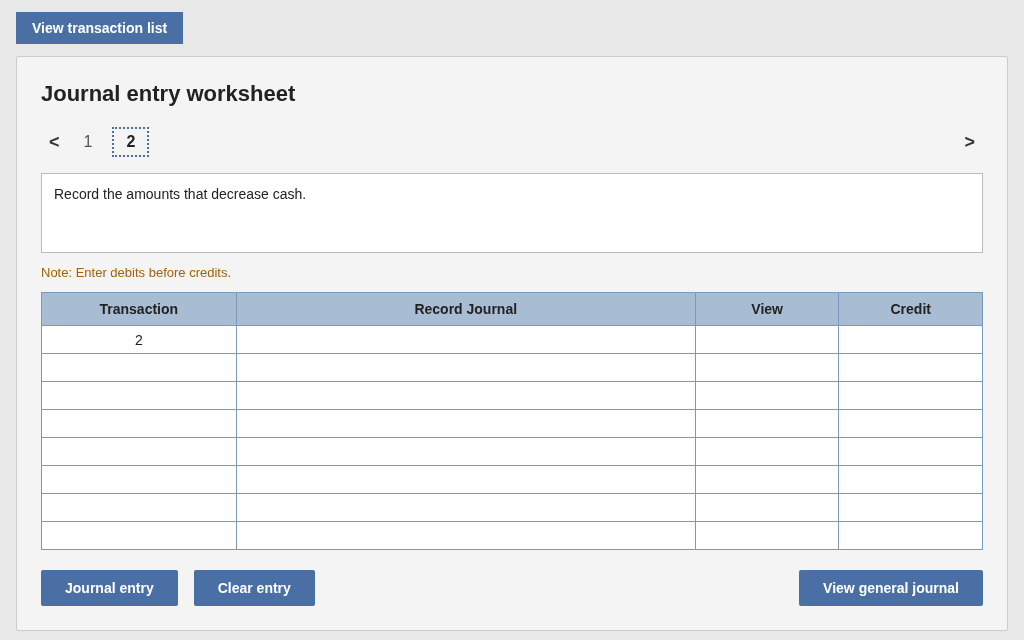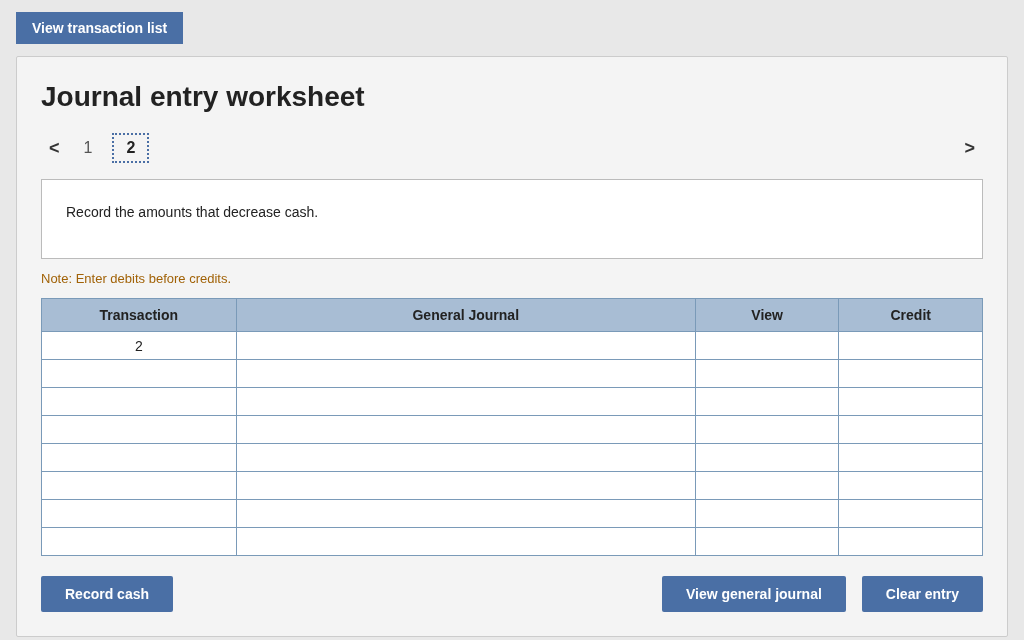--- a/index.html
+++ b/index.html
@@ -28,21 +28,21 @@
 
     .main-container {
       background: #f4f4f4;
       margin: 0 16px 16px 16px;
       border: 1px solid #ccc;
       border-radius: 2px;
       padding: 24px;
     }
 
     .worksheet-title {
-      font-size: 28px;
+      font-size: 22px;
       font-weight: bold;
       margin-bottom: 20px;
     }
 
     .pagination {
       display: flex;
       align-items: center;
       margin-bottom: 16px;
     }
 
@@ -70,21 +70,21 @@
       font-weight: bold;
     }
 
     .pagination-right {
       margin-left: auto;
     }
 
     .instruction-box {
       background: #fff;
       border: 1px solid #bbb;
-      padding: 24px;
+      padding: 12px;
       margin-bottom: 12px;
       min-height: 80px;
       font-size: 14px;
     }
 
     .note-text {
       color: #a16207;
       font-size: 13px;
       margin-bottom: 12px;
     }
@@ -187,21 +187,21 @@
   <div class="instruction-box">
     <span>Record the amounts that decrease cash.</span>
   </div>
 
   <div class="note-text">Note: Enter debits before credits.</div>
 
   <table class="journal-table">
     <thead>
       <tr>
         <th>Transaction</th>
-        <th>General Journal</th>
+        <th>Record Journal</th>
         <th>View</th>
         <th>Credit</th>
       </tr>
     </thead>
     <tbody>
       <tr>
         <td class="transaction-col">2</td>
         <td class="general-journal-col">
           <input type="text" style="">
         </td>
@@ -293,18 +293,18 @@
           <input type="text" style="">
         </td>
         <td class="credit-col">
           <input type="text" style="">
         </td>
       </tr>
     </tbody>
   </table>
 
   <div class="buttons-row">
-    <button class="btn-action">Record cash</button>
+    <button class="btn-action">Journal entry</button>
+    <button class="btn-action">Clear entry</button>
     <button class="btn-action btn-view-general">View general journal</button>
-    <button class="btn-action">Clear entry</button>
   </div>
 
 </div>
 
 </body></html>

